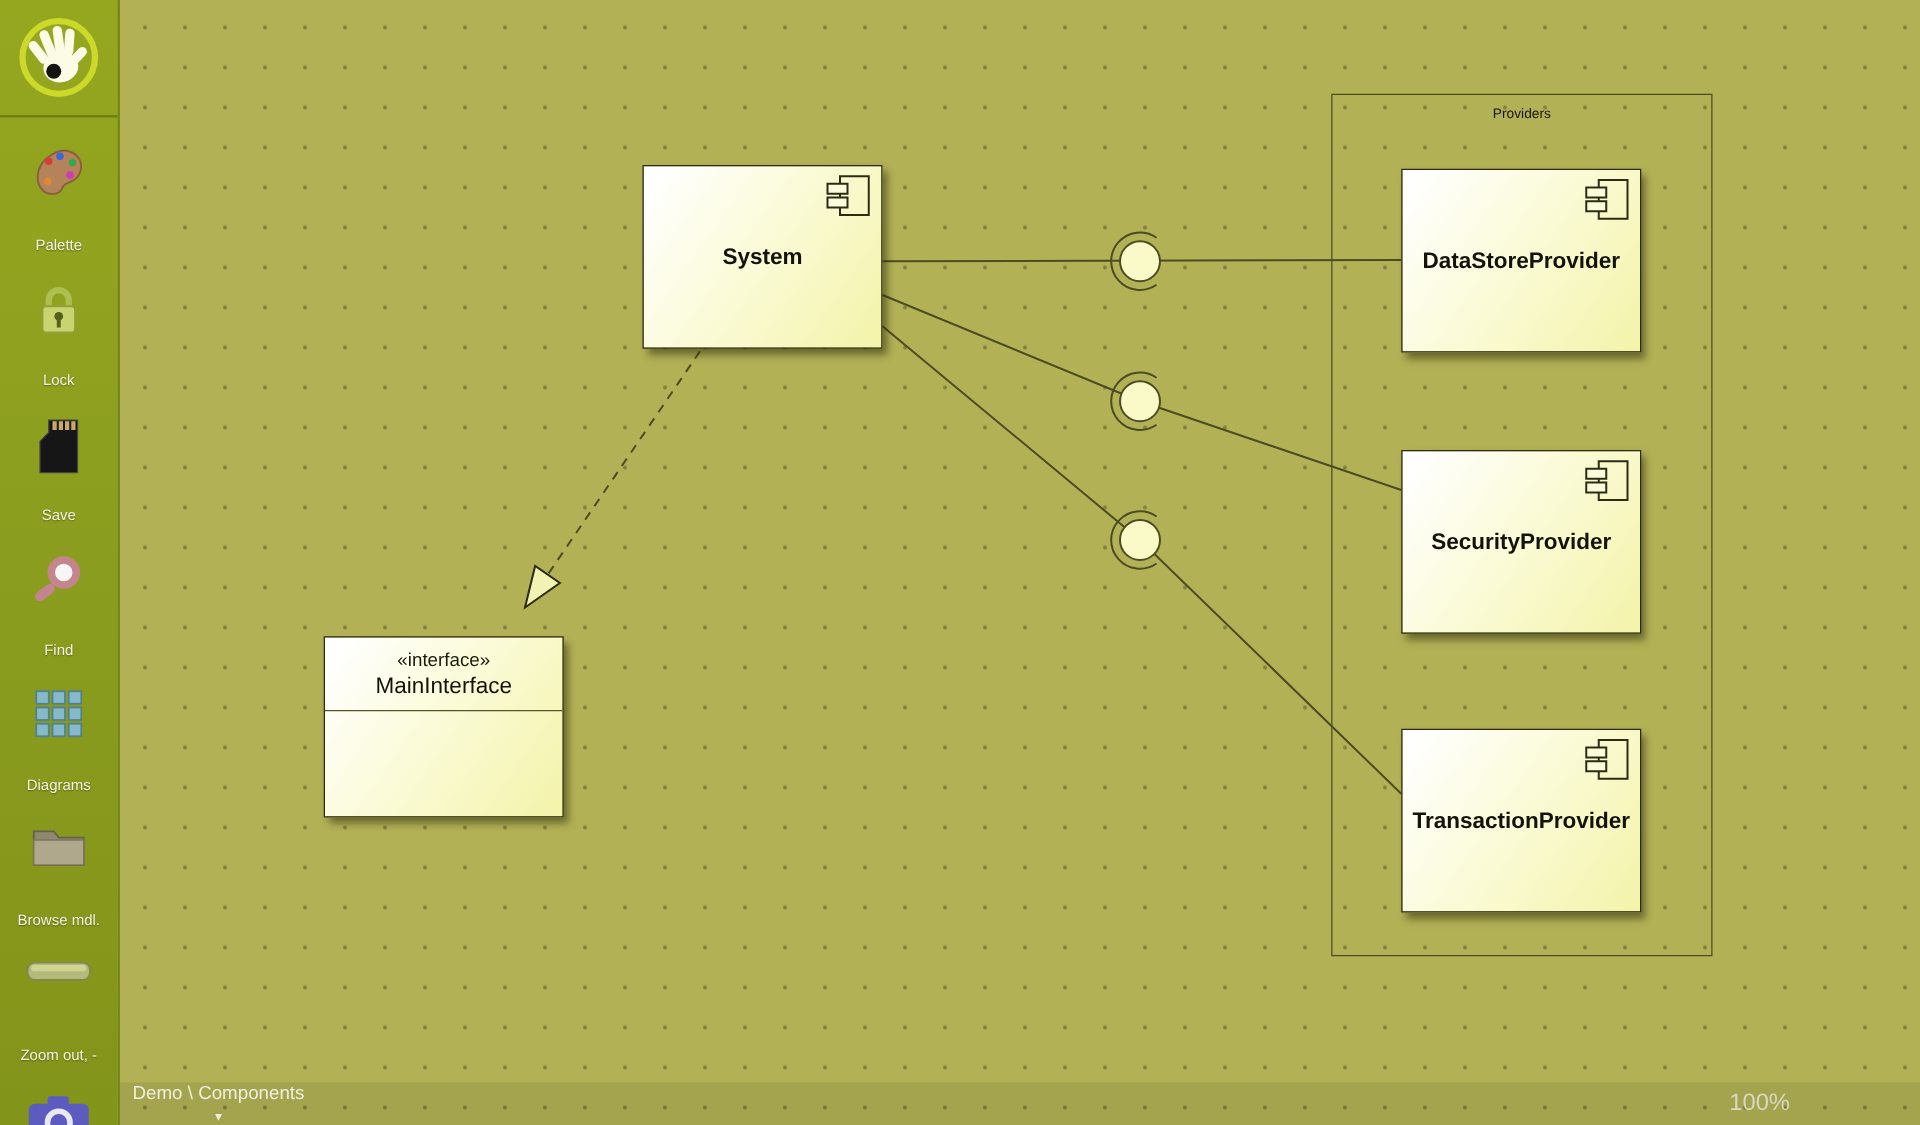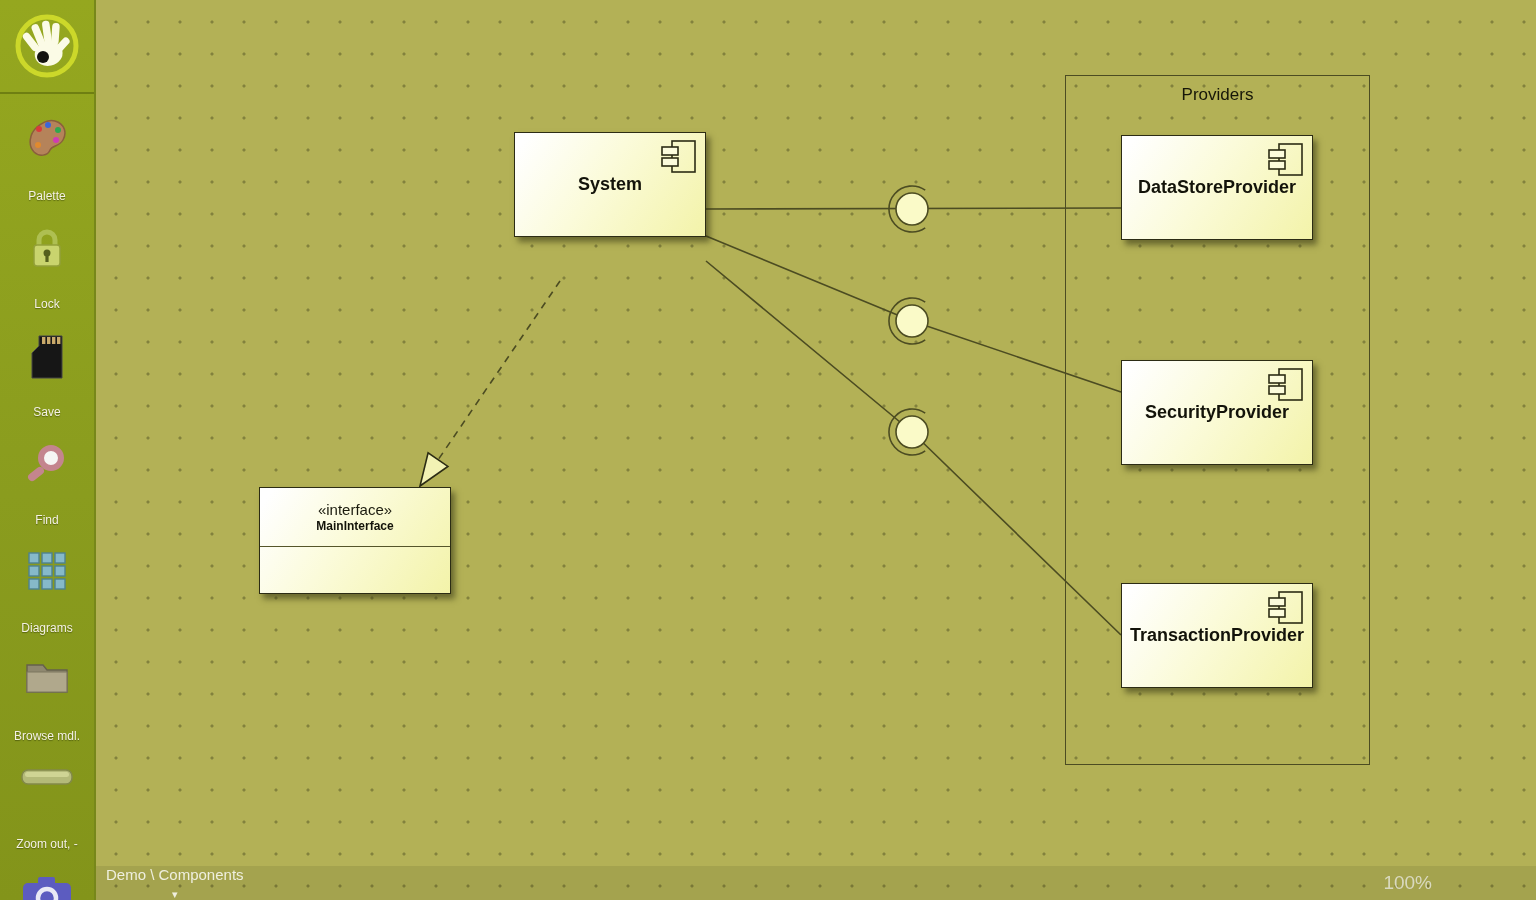--- a/index.html
+++ b/index.html
@@ -23,45 +23,45 @@
   
   #canvas{
     position:absolute;left:96px;top:0;width:1440px;height:900px;
     background-color:#b3b156;
     background-image:radial-gradient(circle,rgba(82,82,36,.5) 1.2px,rgba(0,0,0,0) 1.9px);
     background-size:32px 32px;background-position:4px 6px;
   }
   #wires{position:absolute;left:0;top:0;z-index:2;}
   
   .comp{
-    position:absolute;width:192px;height:105px;box-sizing:border-box;z-index:3;
+    position:absolute;width:192px;height:147px;box-sizing:border-box;z-index:3;
     background:linear-gradient(125deg,#ffffff 5%,#fbfbda 45%,#f3f3a9 100%);
     border:1px solid #2c2c14;
     box-shadow:4px 5px 6px rgba(45,45,15,.55);
     display:flex;align-items:center;justify-content:center;
   }
   .comp .name{font-size:18px;font-weight:bold;color:#13130a;}
   .comp-icon{position:absolute;top:6px;right:7px;}
   
   .iface{
-    position:absolute;left:163px;top:487px;width:192px;height:107px;box-sizing:border-box;z-index:3;
+    position:absolute;left:163px;top:509px;width:192px;height:145px;box-sizing:border-box;z-index:3;
     background:linear-gradient(125deg,#ffffff 5%,#fbfbda 45%,#f3f3a9 100%);
     border:1px solid #2c2c14;box-shadow:4px 5px 6px rgba(45,45,15,.55);
   }
   .iface .hdr{height:58px;border-bottom:1px solid #55552a;display:flex;flex-direction:column;
     align-items:center;justify-content:center;gap:1px;}
   .iface .stereo{font-size:15px;color:#1b1b0e;}
-  .iface .iname{font-size:12px;font-weight:bold;color:#13130a;}
+  .iface .iname{font-size:18px;font-weight:normal;color:#13130a;}
   
   .pkg{
     position:absolute;left:969px;top:75px;width:305px;height:690px;box-sizing:border-box;z-index:1;
     border:1px solid #4c4c22;
   }
   .pkg .pkg-title{position:absolute;top:9px;left:0;width:100%;text-align:center;
-    font-size:17px;color:#161608;}
+    font-size:11px;color:#161608;}
   
   #statusbar{
     position:absolute;left:96px;right:0;bottom:0;height:34px;z-index:20;
     background:rgba(35,35,8,.10);
     display:flex;align-items:center;padding-left:10px;box-sizing:border-box;
   }
   .crumb{color:#efefdf;font-size:15px;display:flex;align-items:center;gap:6px;cursor:pointer;flex-direction:column;}
   .crumb .caret{font-size:11px;line-height:11px;color:#efefdf;}
   .zoomlvl{margin-left:auto;margin-right:104px;color:#d9d9bf;font-size:19px;}
 </style>

